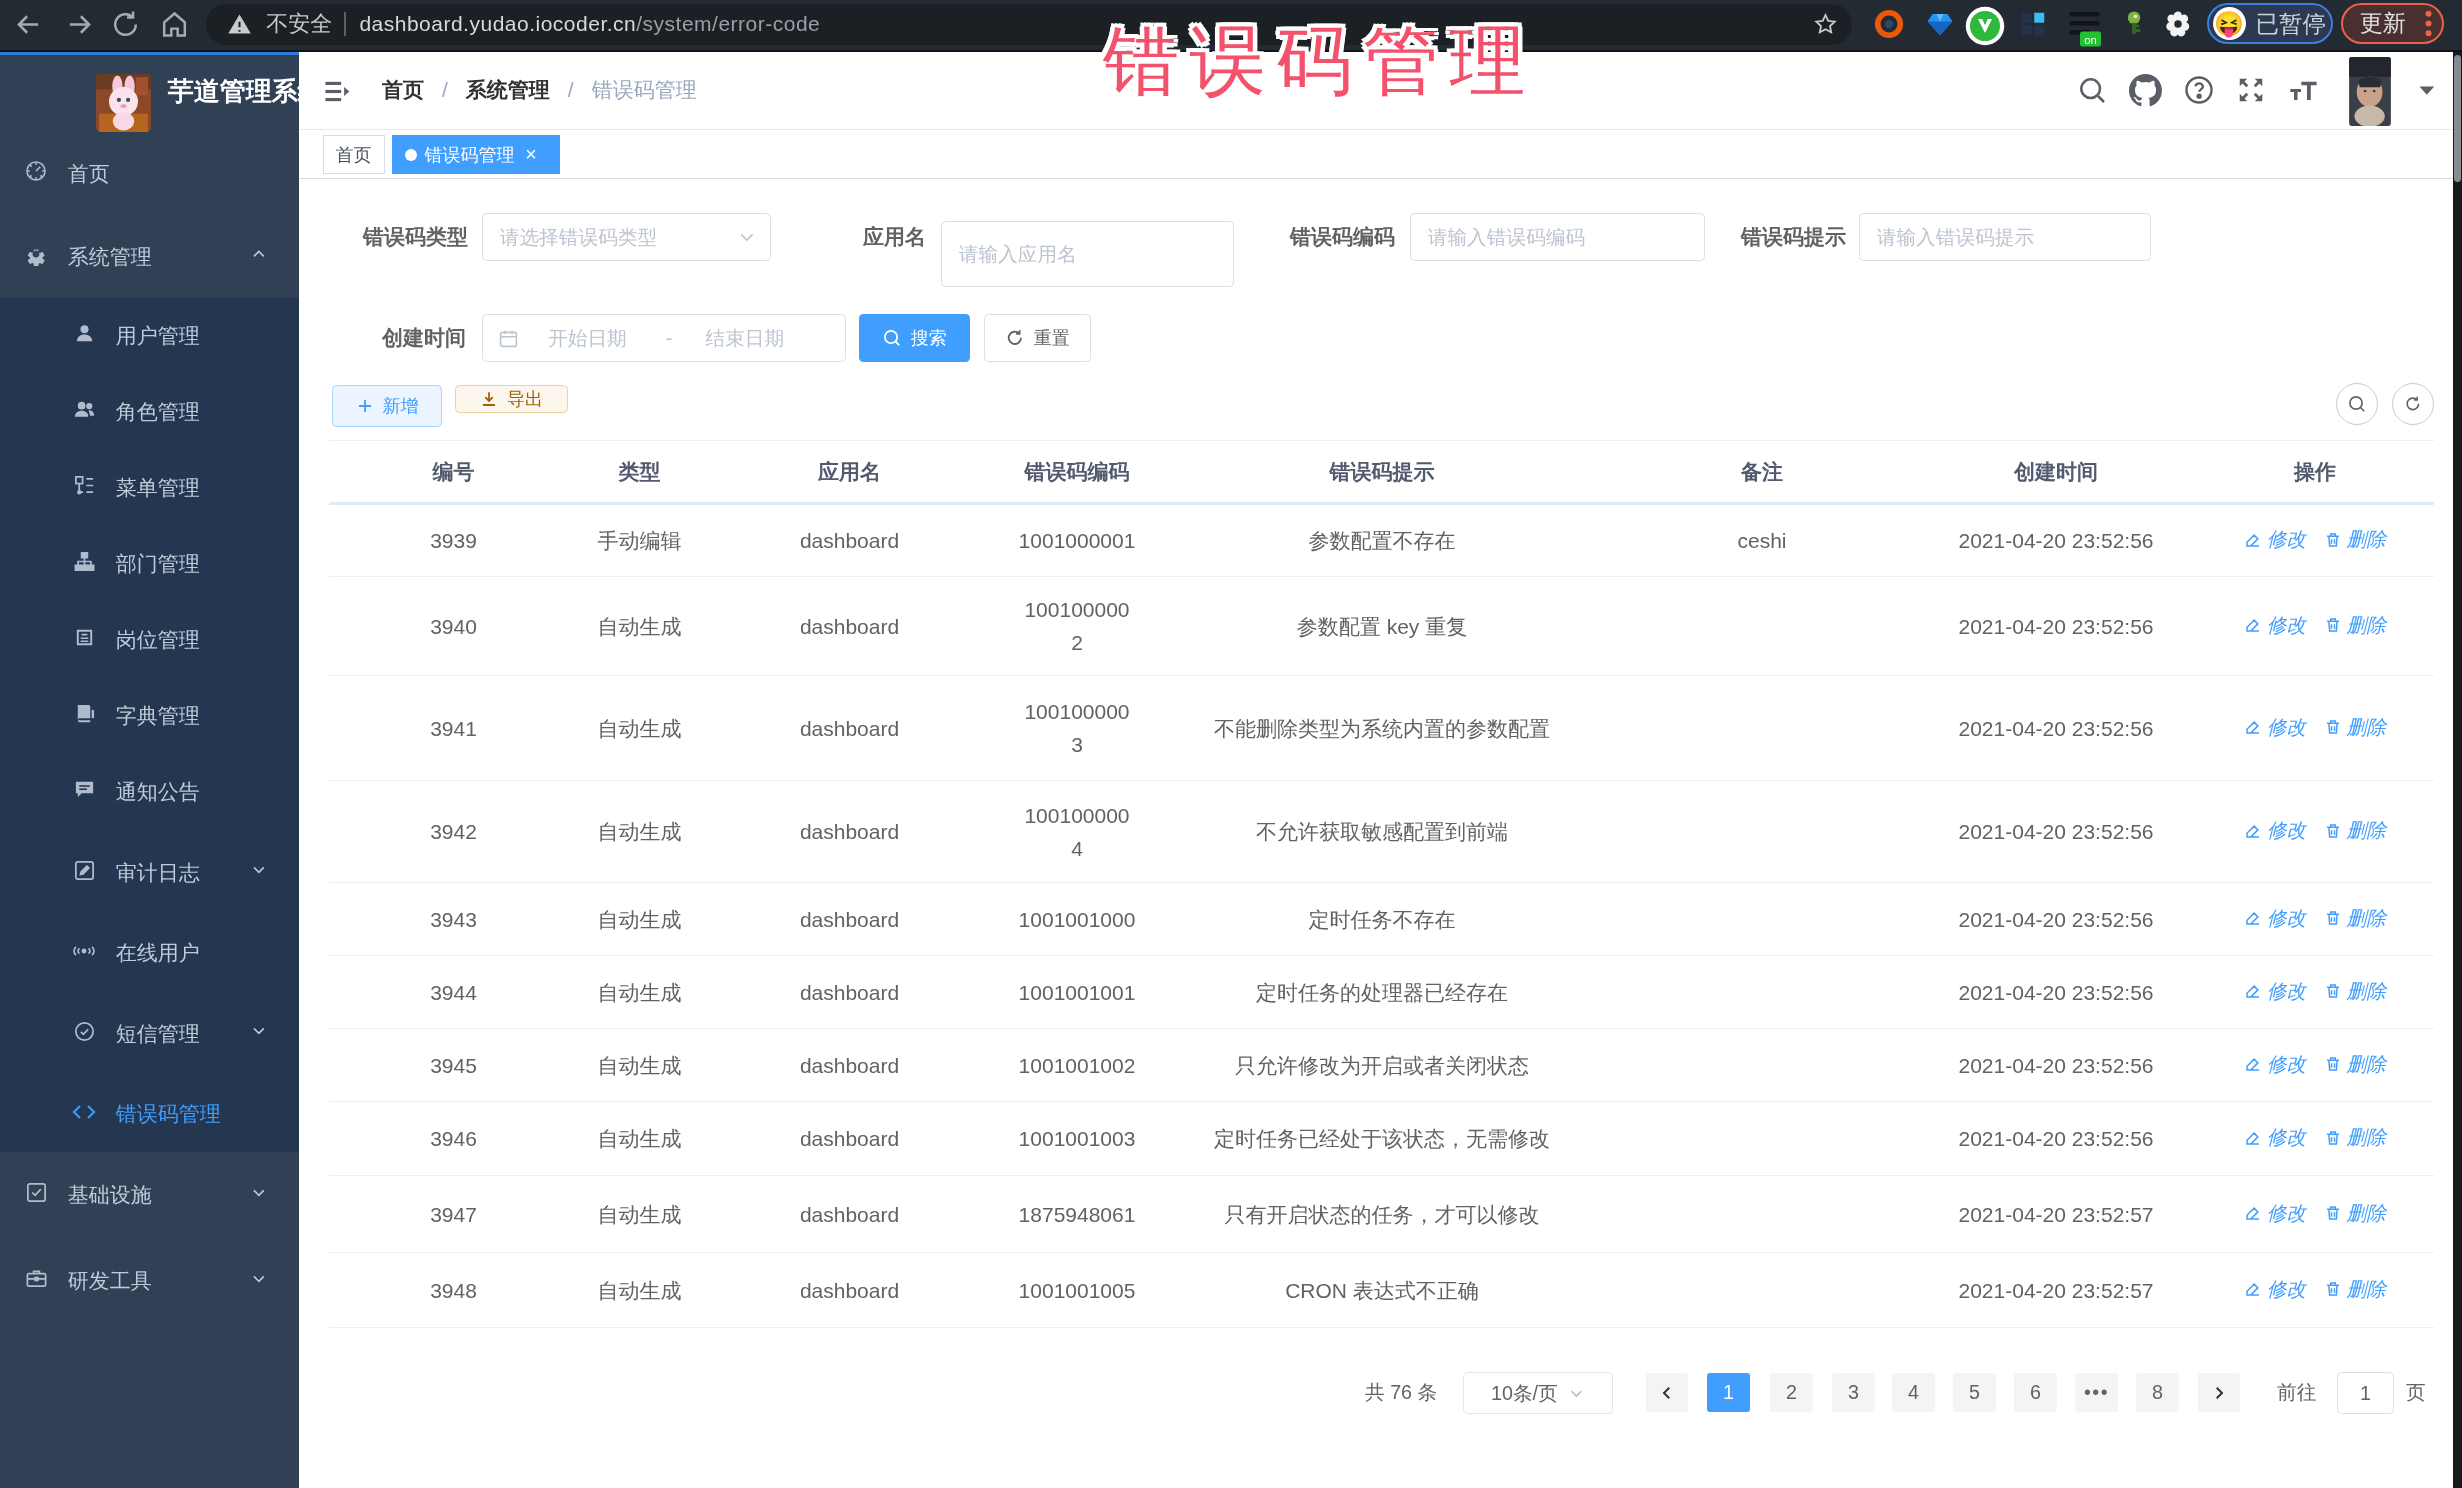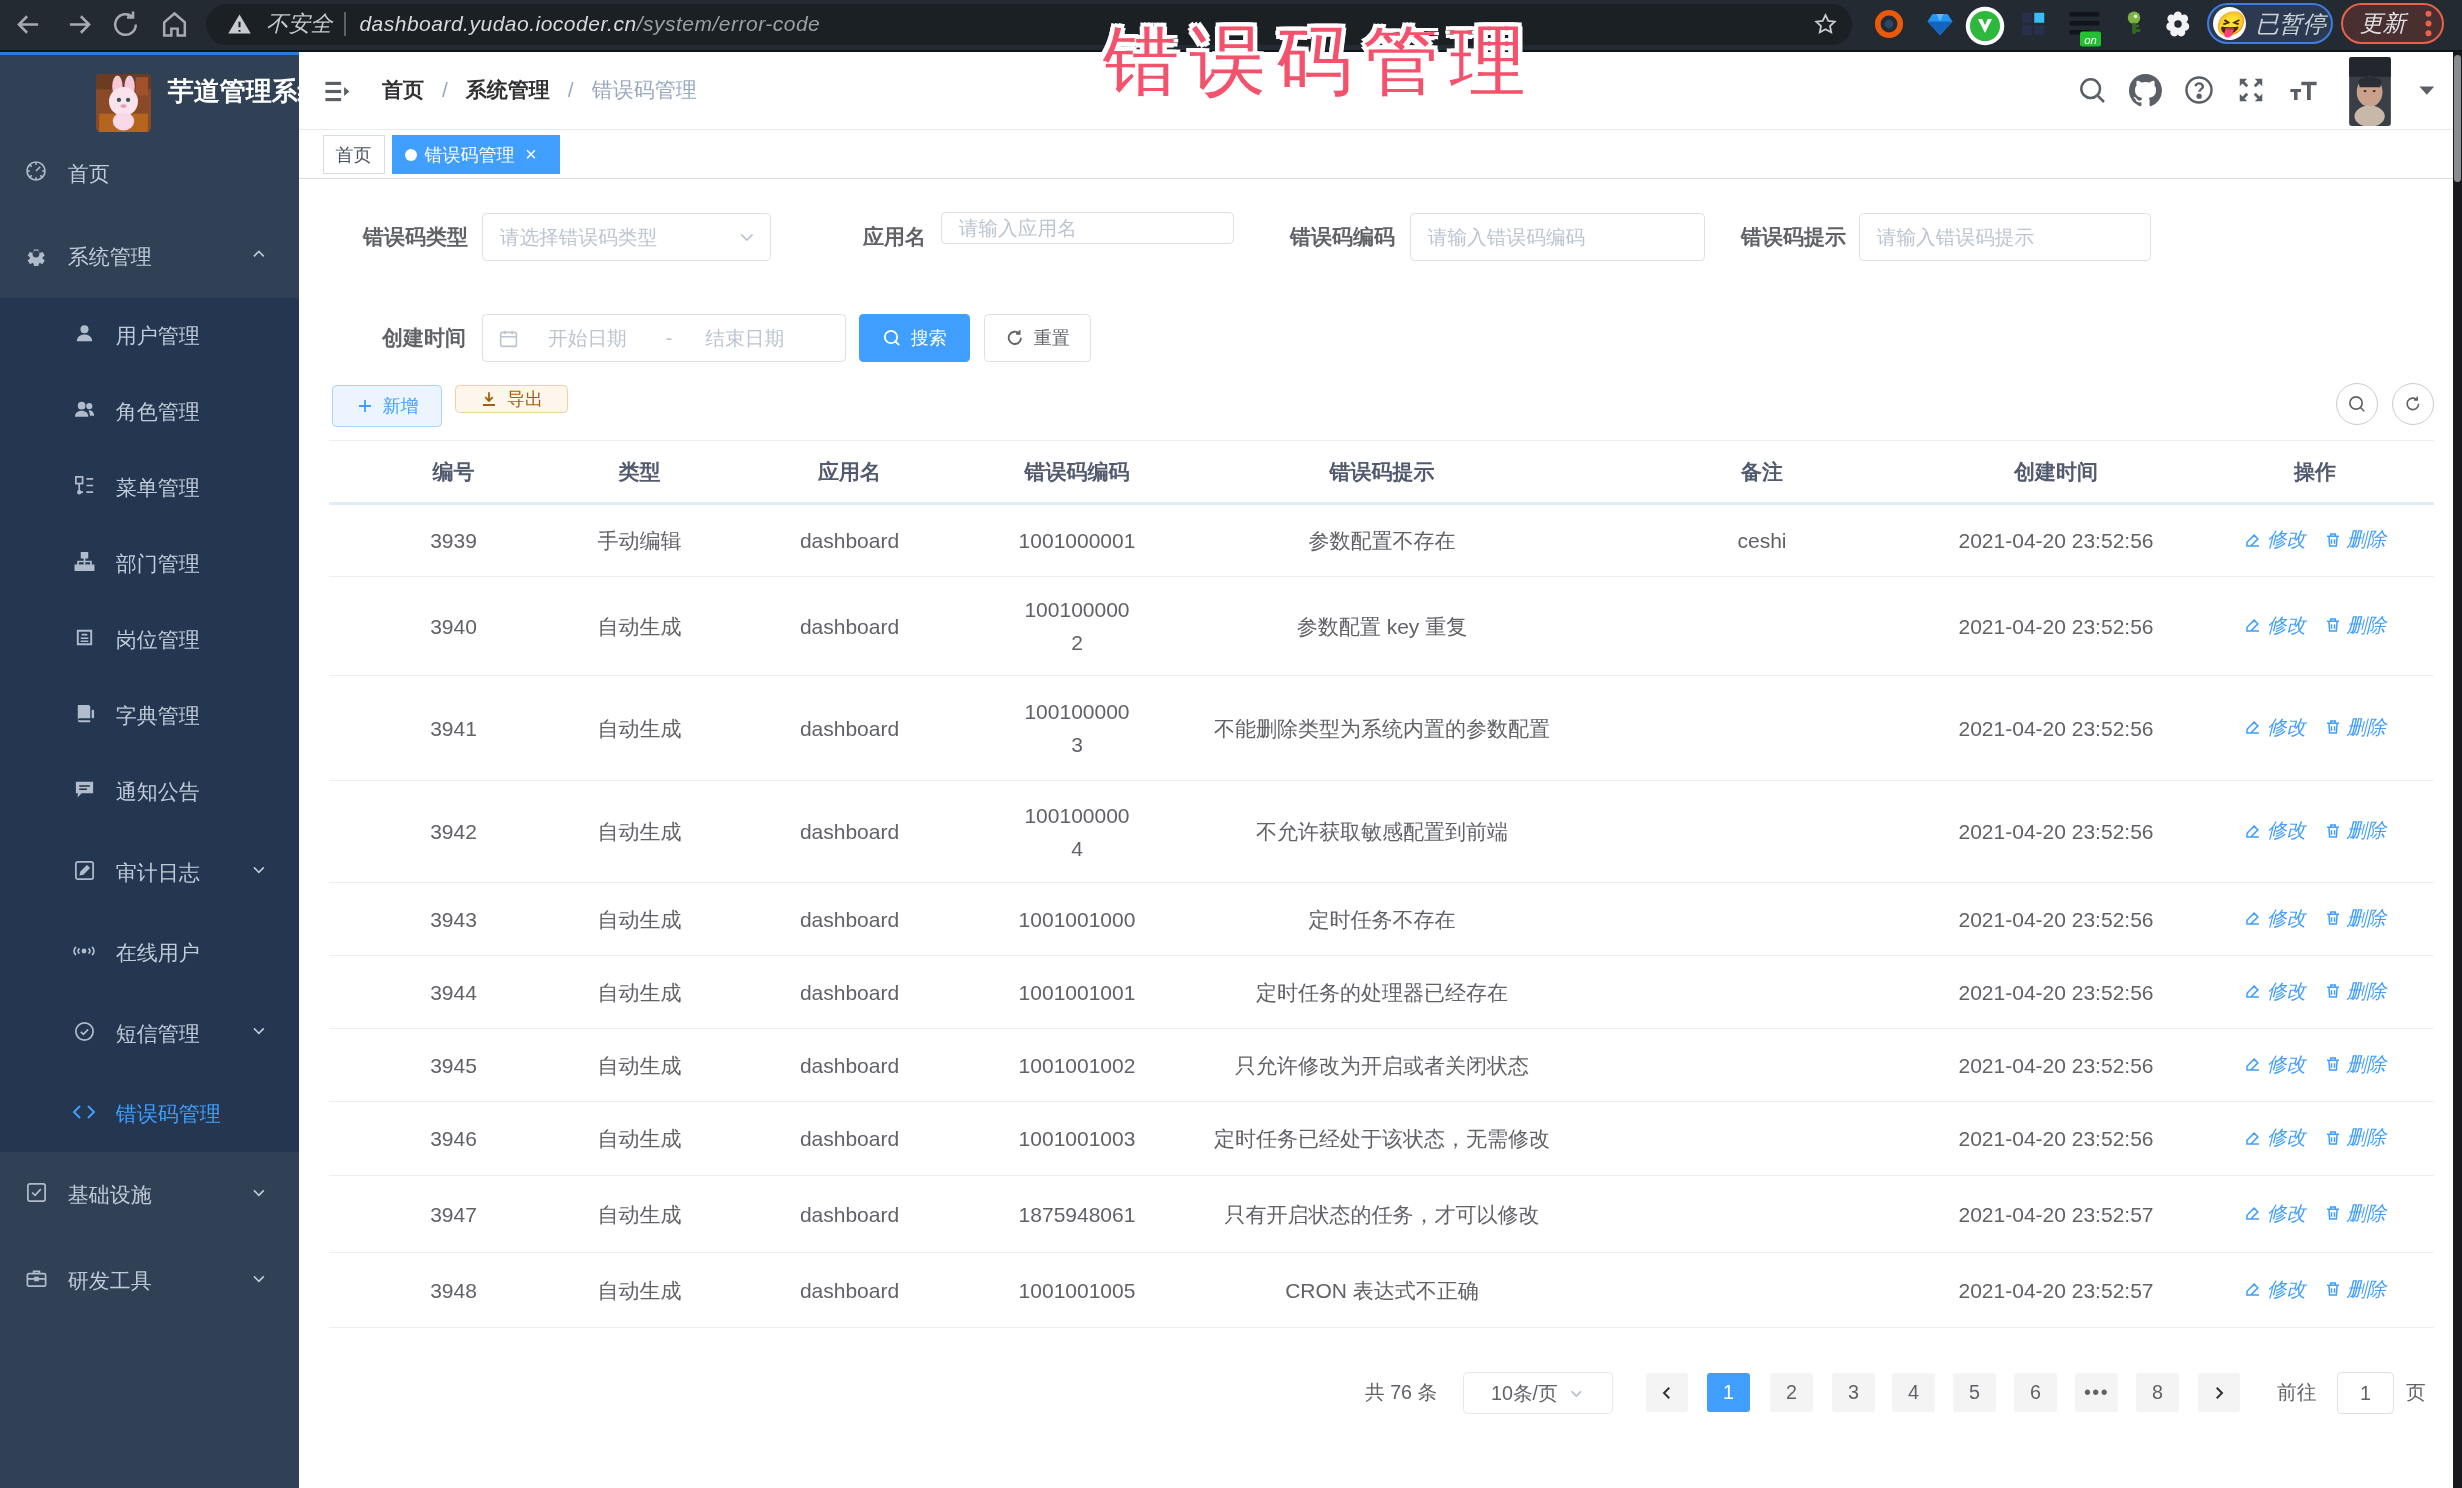--- a/index.html
+++ b/index.html
@@ -1,20 +1,20 @@
 <!DOCTYPE html>
 <html style="font-size:12px"><head>
 <meta charset="utf-8">
 <style>
 * { margin:0; padding:0; box-sizing:border-box; }
 html,body { width:2462px; height:1488px; overflow:hidden; background:#fff;
   font-family:"Liberation Sans", sans-serif; }
 
 
-#chrome { position:absolute; left:0; top:0; width:2462px; height:52px; background:#242a31; border-bottom:2.3px solid #101317;font-style:italic; }
+#chrome { position:absolute; left:0; top:0; width:2462px; height:52px; background:#242a31; border-bottom:2.3px solid #101317; }
 .chrome-ic { position:absolute; top:7.6px; width:33px; height:33px; color:#a6abb0; }
 .chrome-ic svg { width:33px; height:33px; display:block; }
 #omnibox { position:absolute; left:206px; top:3.8px; width:1646px; height:41px; background:#1b2025; border-radius:20.5px; display:flex; align-items:center; color:#c8ccd0; }
 #omnibox .warn { margin-left:19.7px; }
 #omnibox .sep { width:1.5px; height:24px; background:#5a6168; margin:0 13.6px 0 12px; }
 .url { font-size:21px; letter-spacing:0.5px; color:#d7dadd; }
 .url .dim { color:#9aa0a6; }
 #star { position:absolute; left:1812px; top:10.6px; }
 
 
@@ -327,21 +327,21 @@
 <div id="content">
 
   <div class="flabel" style="position:absolute;left:55px;top:34px;width:114px;height:48px;line-height:48px;text-align:right">错误码类型</div>
   <div class="finput" style="left:183px;top:34px;width:289px;height:48px">
       <span class="ph" style="margin-left:16.7px">请选择错误码类型</span>
       <svg class="lin" width="19.7" height="19.7" viewBox="0 0 24 24" stroke-width="2" style="position:absolute;right:13.6px;color:#bcc4d0">
         <path d="M5 9l7 7 7-7"></path>
       </svg>
     </div>
   <div class="flabel" style="position:absolute;left:563px;top:34px;width:64px;height:48px;line-height:48px;text-align:right">应用名</div>
-  <div class="finput" style="left:642px;top:33px;width:293px;height:32px">
+  <div class="finput" style="left:642px;top:42px;width:293px;height:66px">
       <span class="ph" style="margin-left:16.7px">请输入应用名</span>
     </div>
   <div class="flabel" style="position:absolute;left:976px;top:34px;width:120px;height:48px;line-height:48px;text-align:right">错误码编码</div>
   <div class="finput" style="left:1111px;top:34px;width:295px;height:48px">
       <span class="ph" style="margin-left:16.7px">请输入错误码编码</span>
     </div>
   <div class="flabel" style="position:absolute;left:1436px;top:34px;width:111px;height:48px;line-height:48px;text-align:right">错误码提示</div>
   <div class="finput" style="left:1560px;top:34px;width:292px;height:48px">
       <span class="ph" style="margin-left:16.7px">请输入错误码提示</span>
     </div>

